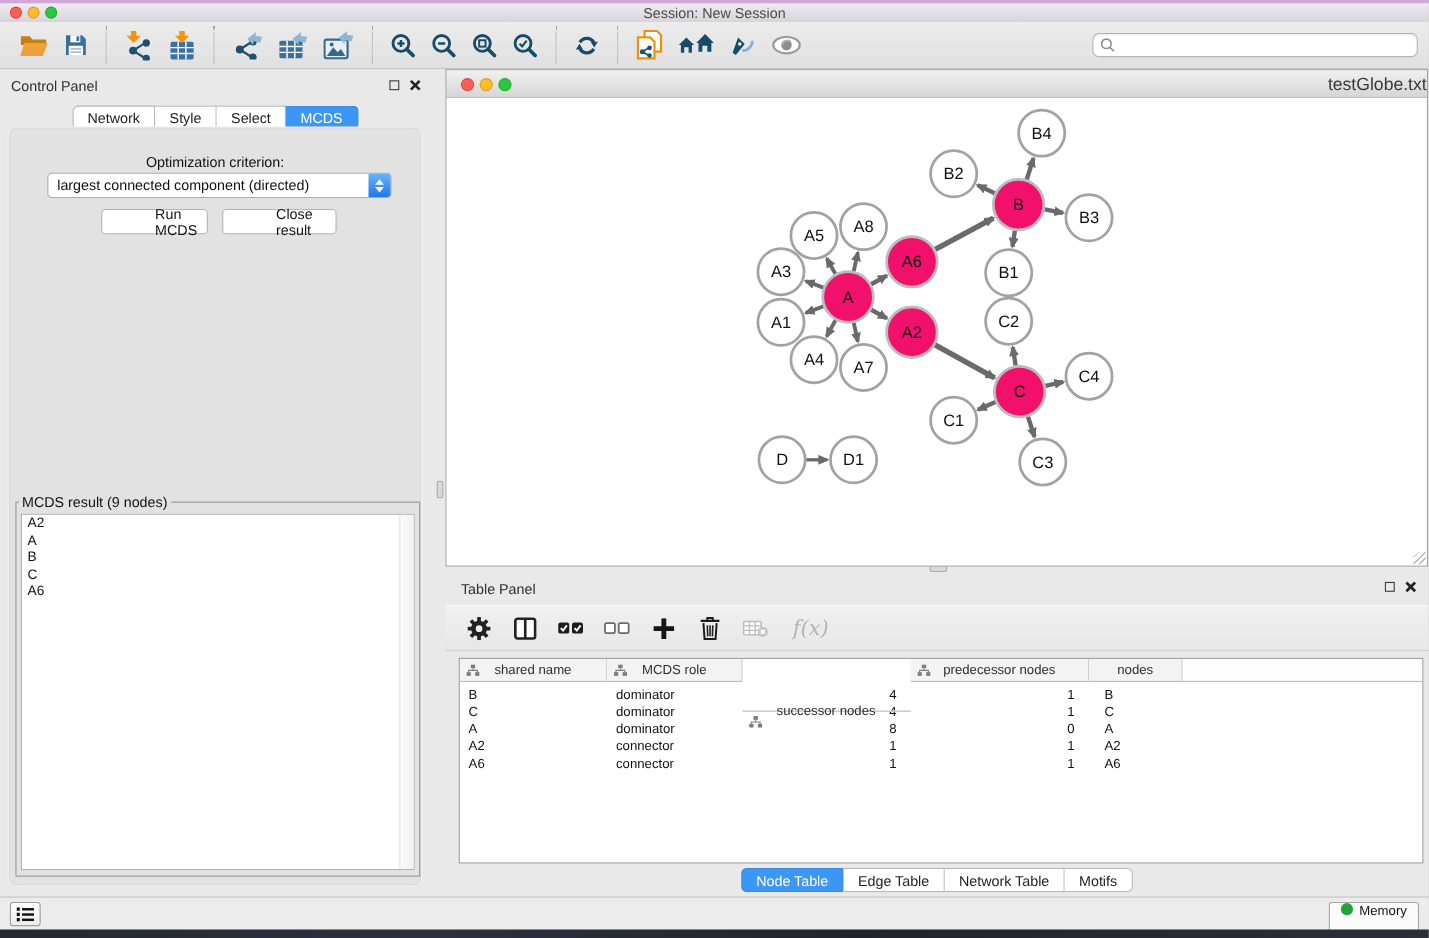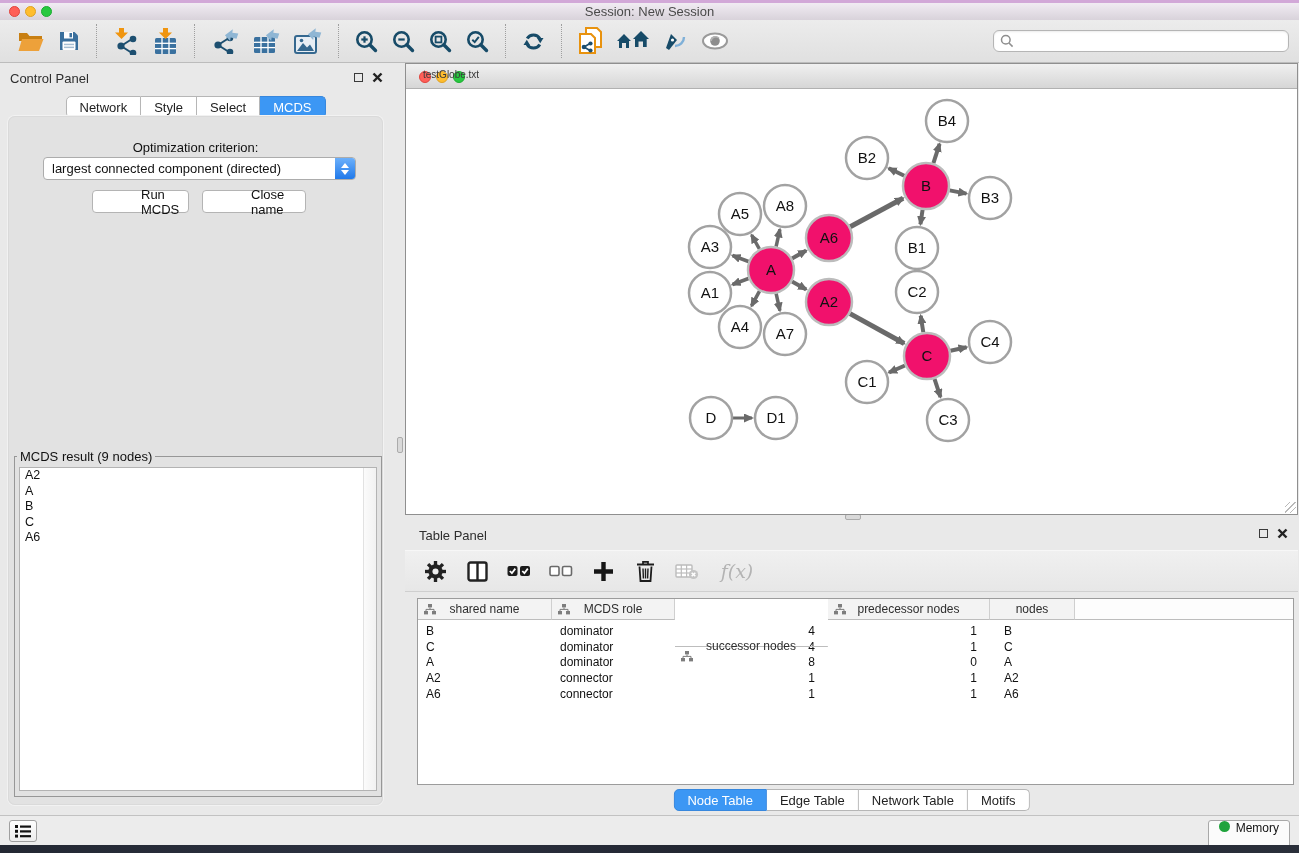--- a/index.html
+++ b/index.html
@@ -73,21 +73,21 @@
   .mcds-item { font-size:12.5px; line-height:15.5px; color:#111; padding:0 5px; }
   .mcds-item:first-child { padding-top:3px; }
 
   
   .net-window { position:absolute; left:405px; top:0; width:893px; height:452px;
     border:1px solid #8f8f8f; background:#fff; }
   .net-titlebar { position:relative; height:25px; background:linear-gradient(#f0f0f0,#d6d6d6);
     border-bottom:1px solid #b1b1b1; }
   .net-titlebar .tl-group { position:absolute; left:13px; top:7px; display:flex; gap:5px; }
   .net-titlebar .tl { width:12px; height:12px; }
-  .net-title { position:absolute; left:17px; right:0; top:5px; text-align:left; font-size:10px; color:#383838; }
+  .net-title { position:absolute; left:0; right:0; top:5px; text-align:right; font-size:16px; color:#383838; }
   .net-canvas { position:relative; width:891px; height:425px; background:#fff; }
   svg text { font-family:"Liberation Sans",sans-serif; }
   .resize-grip { position:absolute; right:1px; bottom:1px; width:11px; height:11px;
     background:repeating-linear-gradient(135deg, transparent 0 3px, #b9b9b9 3px 4px); }
   .grip-v { position:absolute; left:397px; top:374px; width:6px; height:16px;
     background:#d9d9d9; border:1px solid #ababab; border-radius:2px; }
   .grip-h { position:absolute; left:845px; top:451px; width:16px; height:6px;
     background:#d9d9d9; border:1px solid #ababab; border-radius:2px; }
 
   
@@ -320,21 +320,21 @@
       <div class="cp-card">
         <div class="opt-label">Optimization criterion:</div>
         <div class="dropdown">
           <span>largest connected component (directed)</span>
           <div class="stepper">
             <div class="chev-up"></div>
               <div class="chev-dn"></div>
           </div>
         </div>
         <div class="btn run-btn">Run MCDS</div>
-        <div class="btn close-btn">Close name</div>
+        <div class="btn close-btn">Close result</div>
         <fieldset class="result-fieldset">
           <legend>MCDS result (9 nodes)</legend>
           <div class="result-list" id="mcds-list">
             <div class="result-scroll"></div>
           <div class="mcds-item">A2</div>
               <div class="mcds-item">A</div>
               <div class="mcds-item">B</div>
               <div class="mcds-item">C</div>
               <div class="mcds-item">A6</div>
             </div>

